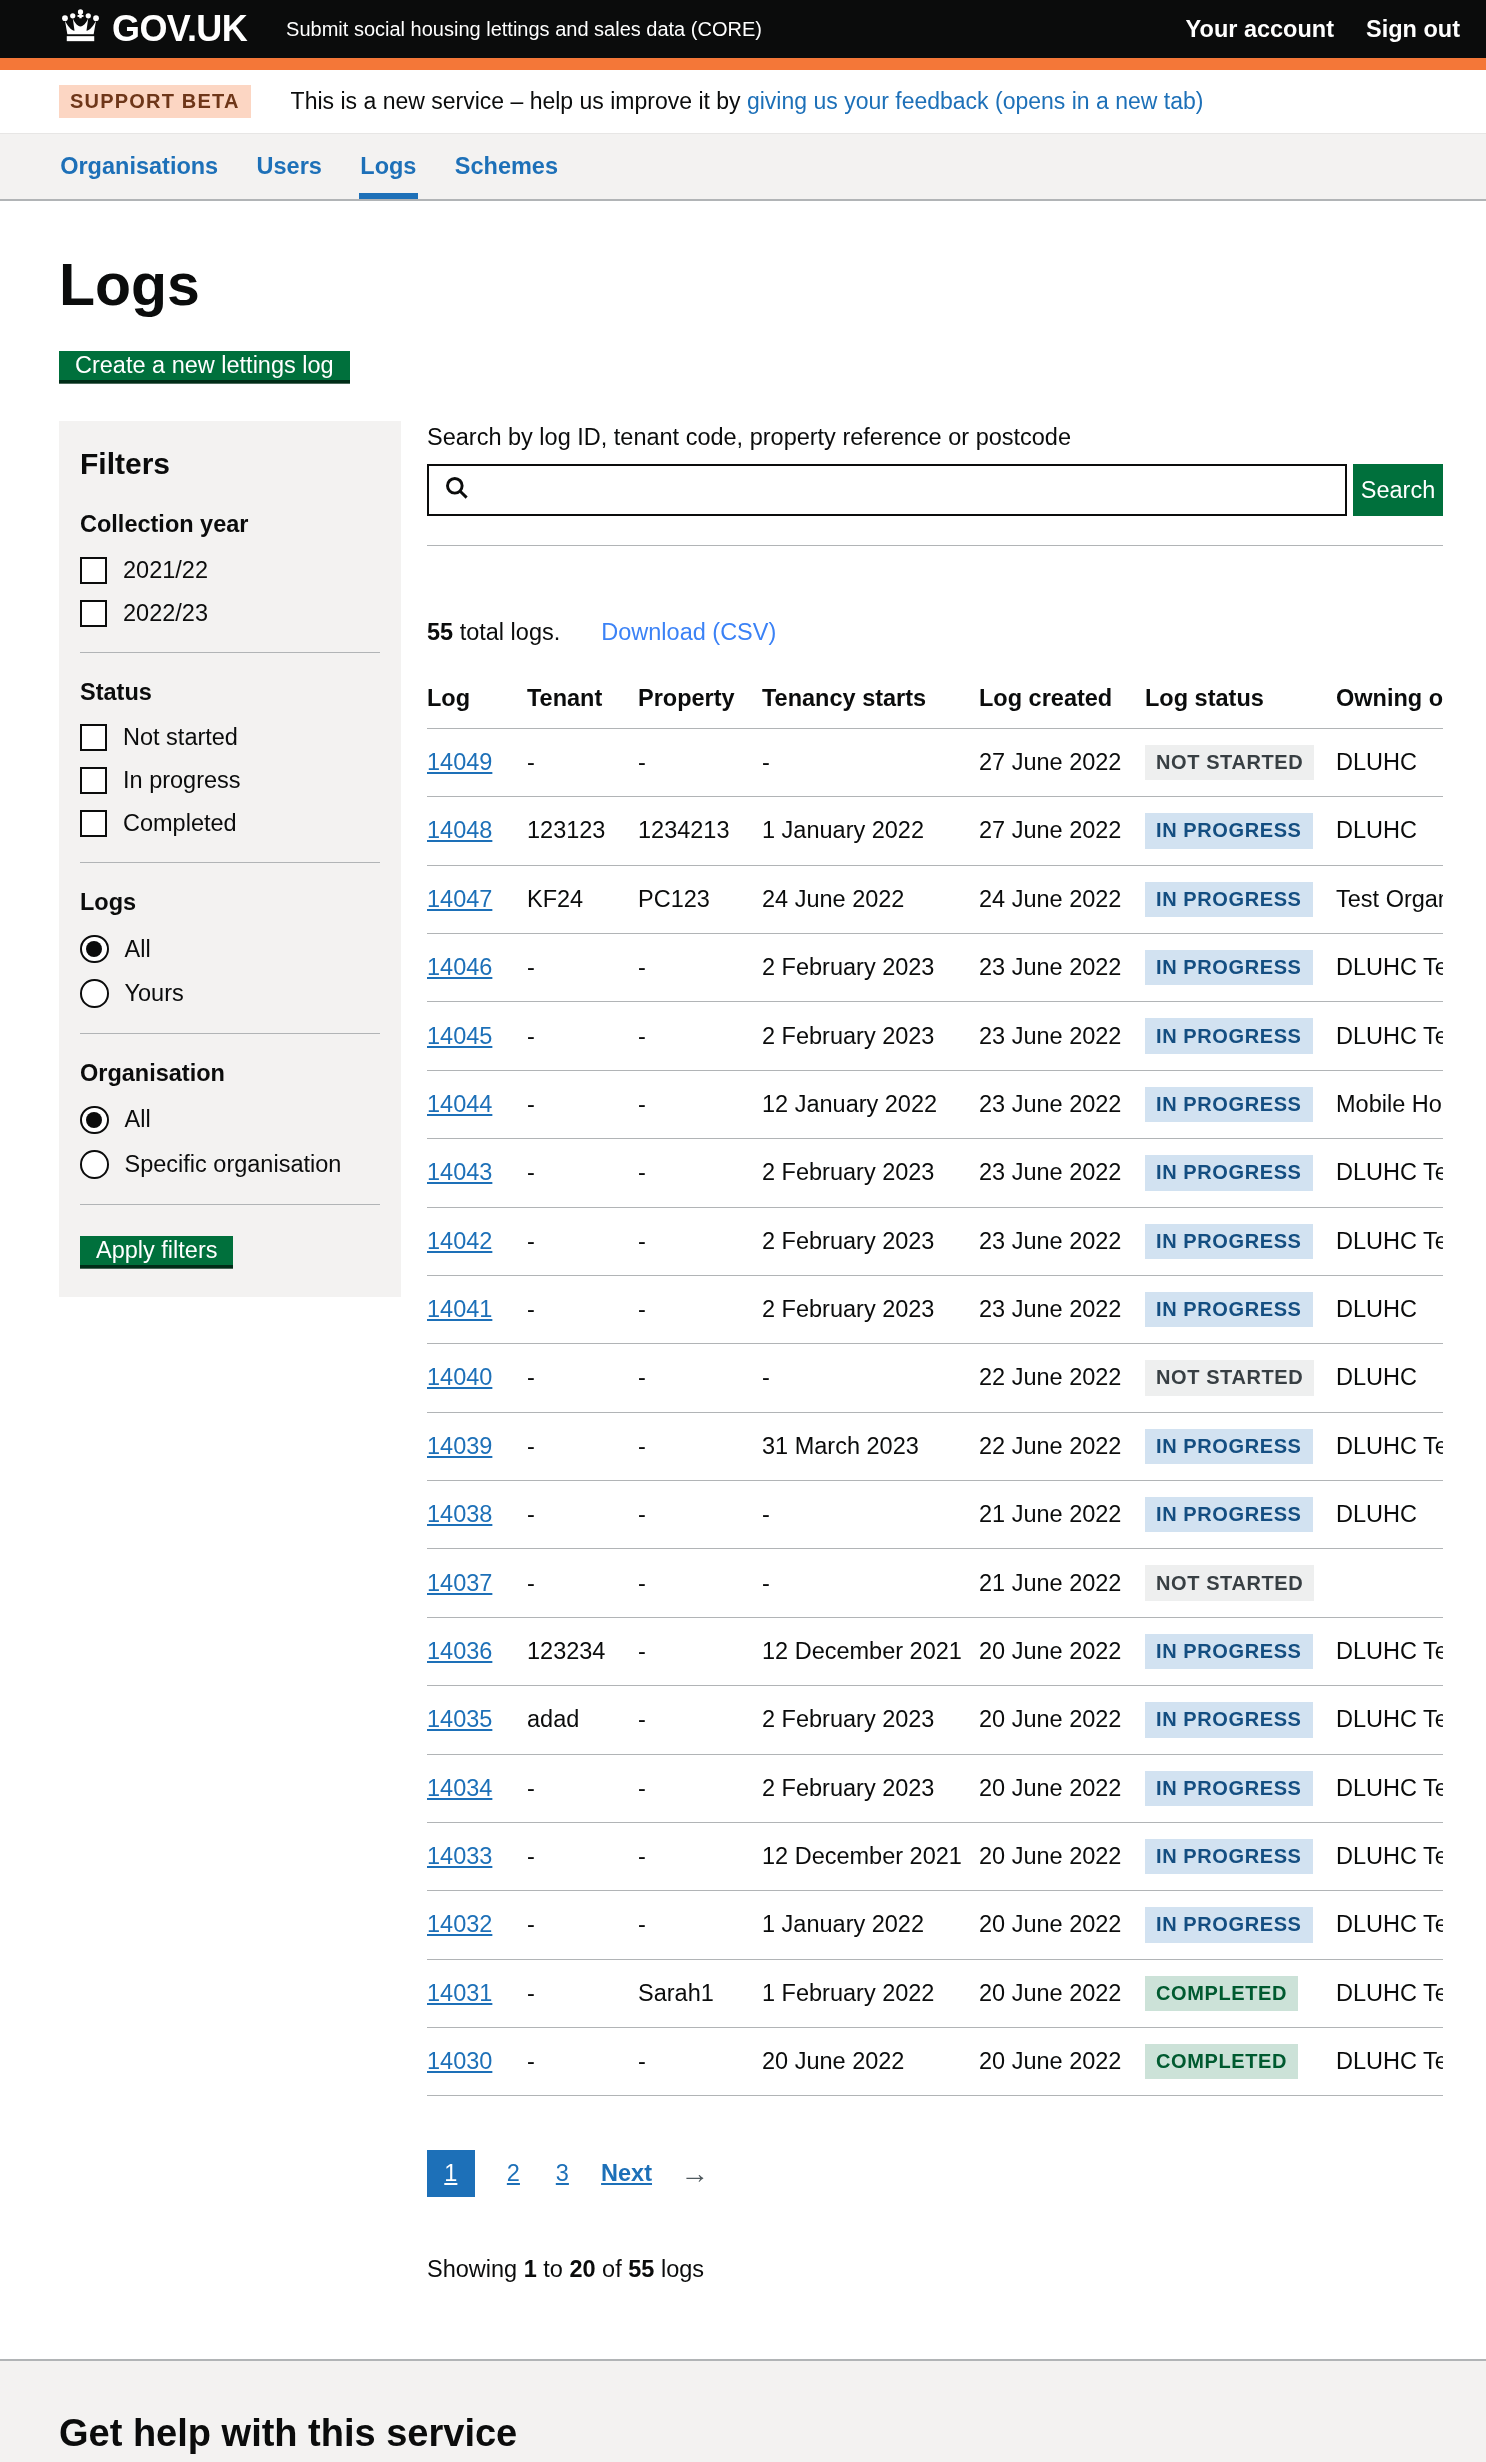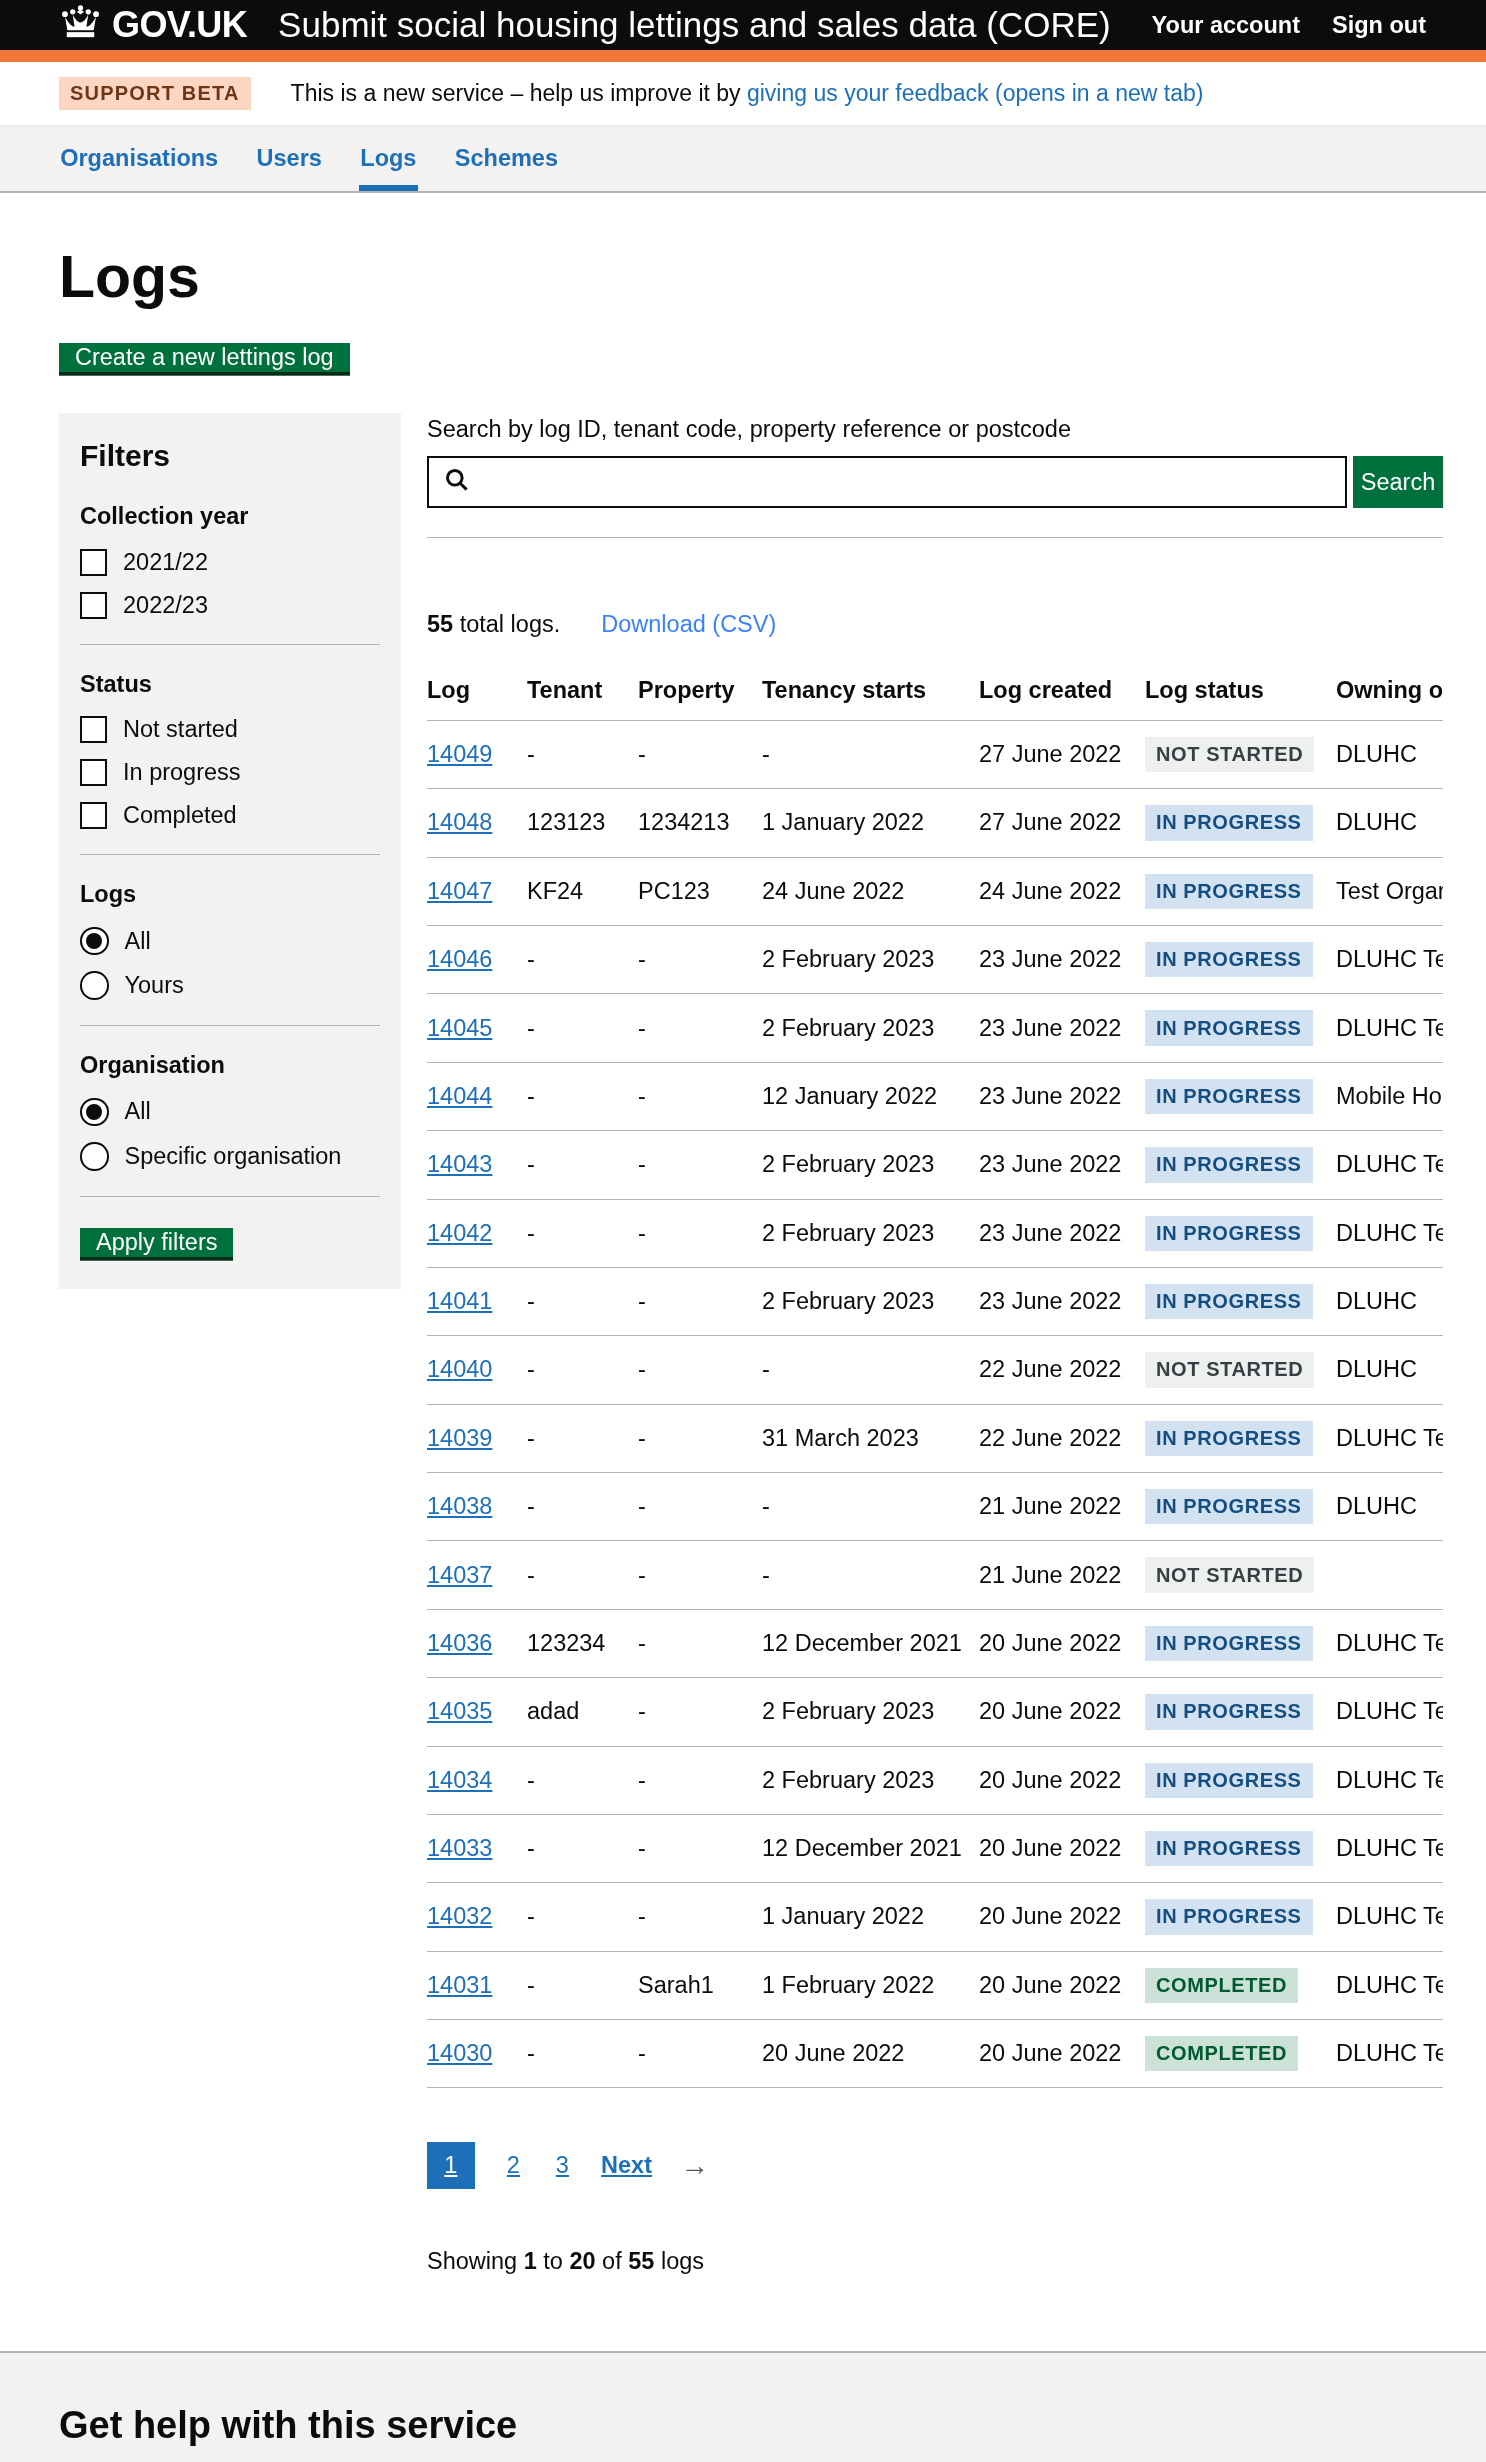--- a/index.html
+++ b/index.html
@@ -9,31 +9,31 @@
     font-family: "Liberation Sans", sans-serif;
     color: #0b0c0c;
     background: #fff;
     font-size: 23.5px;
   }
   a { cursor: pointer; }
 
   
   .gov-header {
     background: #0b0c0c;
-    height: 62px;
+    height: 70px;
     display: flex;
     align-items: center;
-    padding: 0 60px 0 59px;
+    padding: 0 26px 0 59px;
     color: #fff;
     border-bottom: 12.4px solid #f47738;
   }
   .logo-wrap { display:flex; align-items:center; }
   .crown-svg { margin-right: 10px; }
   .logo-text { font-size: 36px; font-weight: 700; letter-spacing: -0.6px; }
-  .service-name { font-size: 35px; font-weight: 400; margin-left: 31px; }
+  .service-name { font-size: 20px; font-weight: 400; margin-left: 39px; }
   .header-links { margin-left:auto; display:flex; gap:32px; }
   .header-link { color:#fff; font-size:23.5px; font-weight:700; text-decoration:none; }
 
   
   .phase-banner {
     padding: 15px 59px;
     display: flex;
     align-items: center;
     gap: 40px;
     border-bottom: 1.2px solid #e7e6e5;

